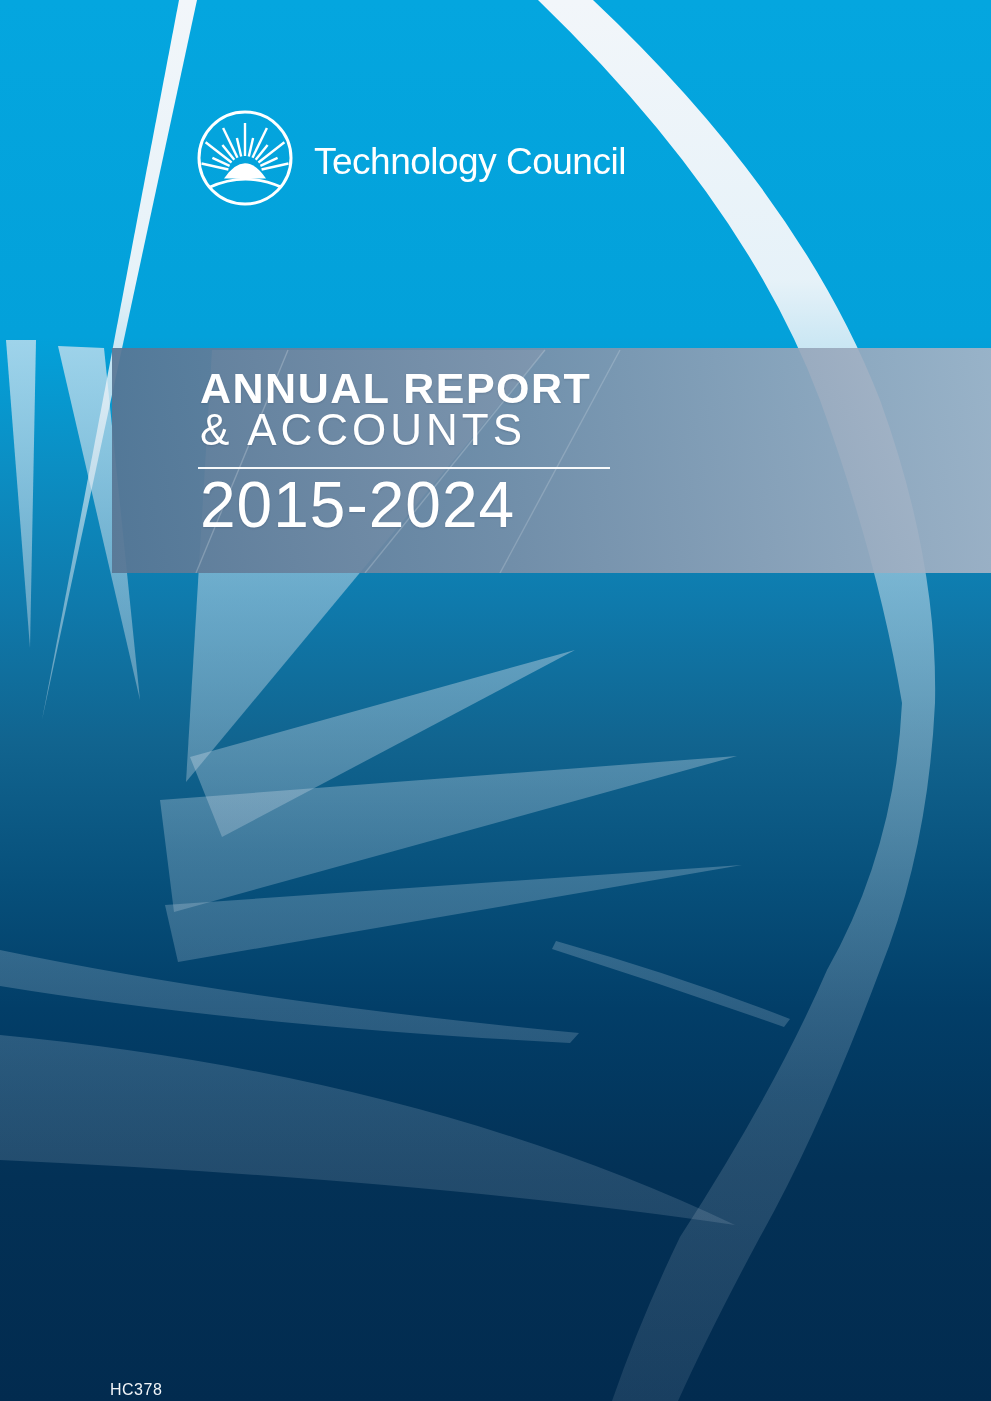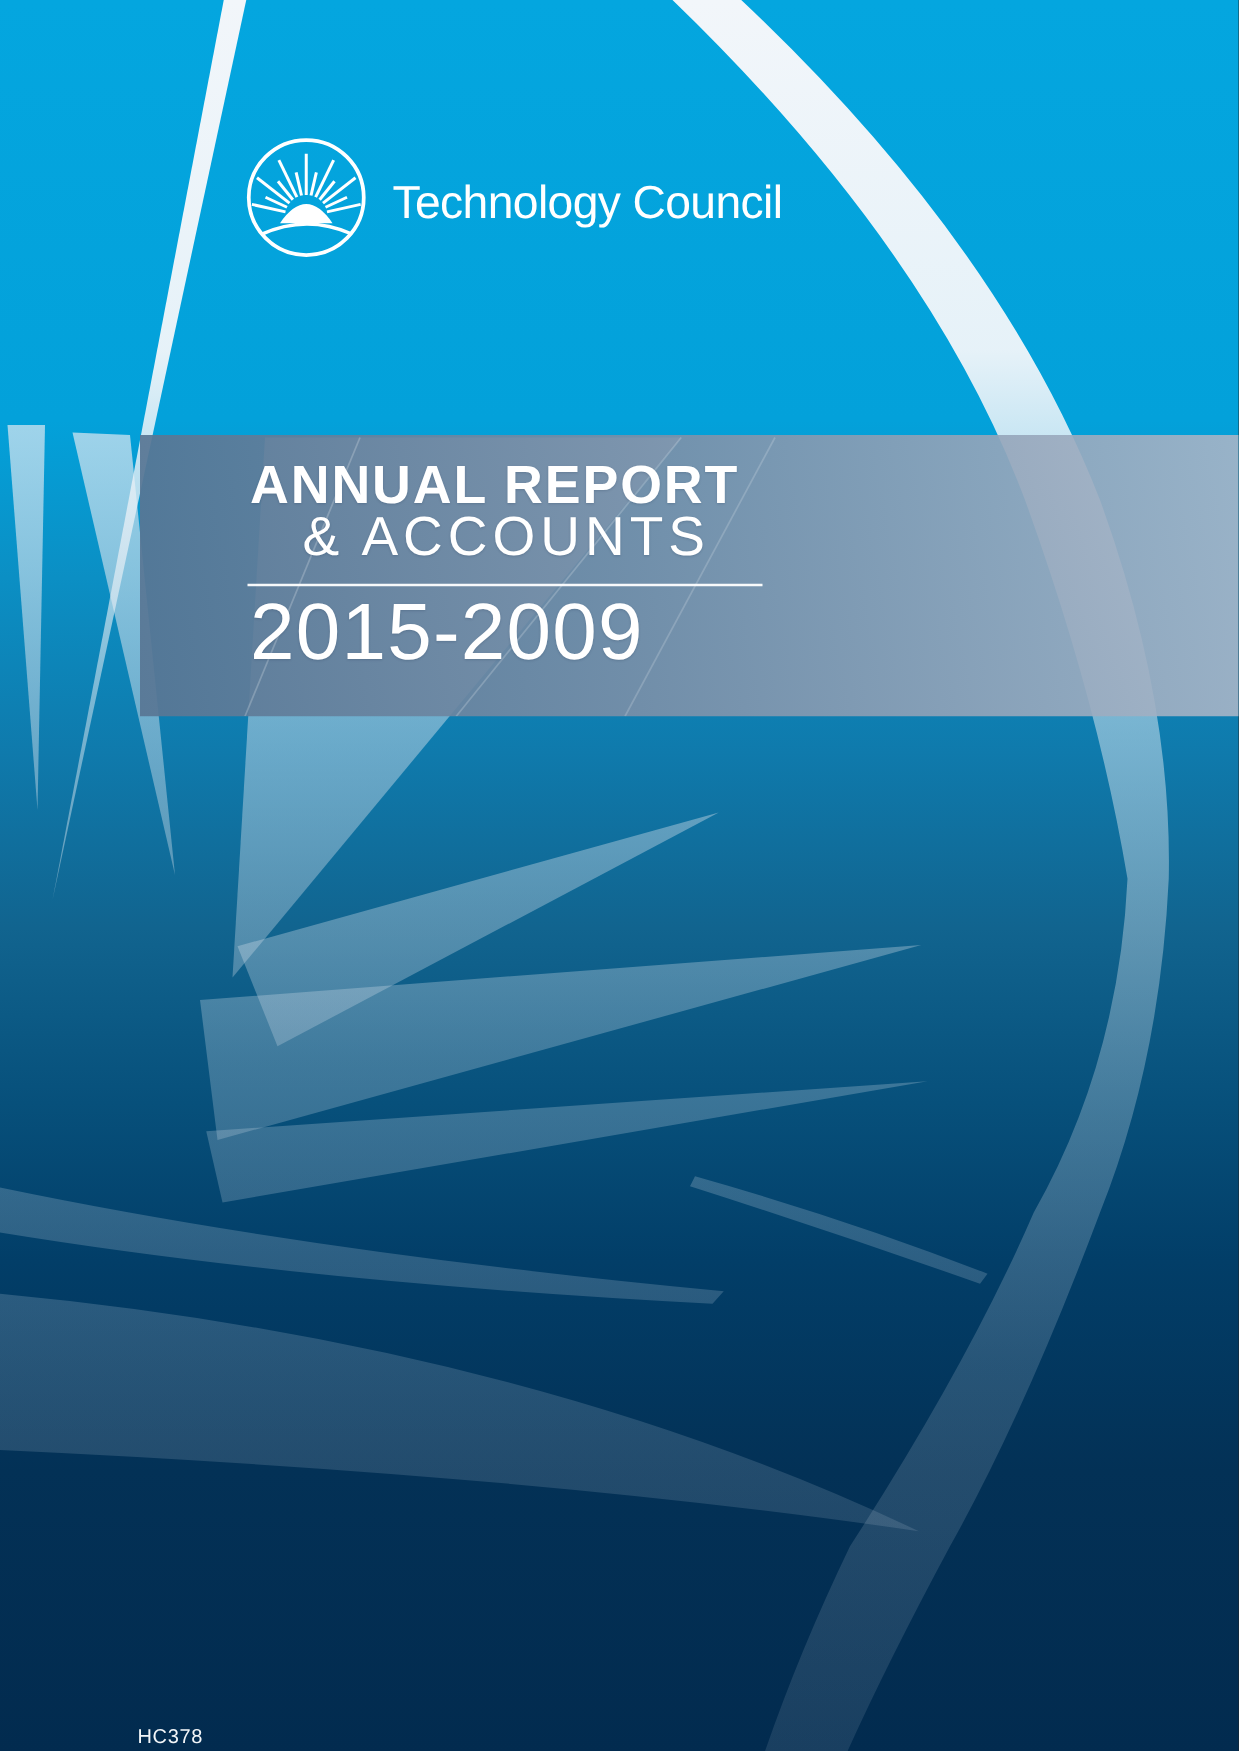--- a/index.html
+++ b/index.html
@@ -24,21 +24,21 @@
     position:absolute;left:112px;top:348px;width:879px;height:225px;z-index:2;
     background:linear-gradient(90deg,
       rgba(88,118,148,0.93) 0%,
       rgba(121,143,168,0.92) 45%,
       rgba(168,181,199,0.90) 100%);
   }
   svg.banner-lines{position:absolute;left:0;top:0;z-index:1;}
   .banner-inner{position:absolute;left:88px;top:20px;z-index:2;color:#fff;
     text-shadow:0 1px 2px rgba(15,35,60,0.18);}
   .title-bold{font-size:43px;font-weight:700;letter-spacing:1.5px;line-height:41px;white-space:nowrap;}
-  .title-light{font-size:44px;font-weight:400;letter-spacing:4px;line-height:41px;white-space:nowrap;text-align:center;}
+  .title-light{font-size:44px;font-weight:400;letter-spacing:4px;line-height:41px;white-space:nowrap;}
   .title-rule{width:412px;height:2px;background:#fff;margin:17px 0 0 -2px;opacity:0.95;}
   .title-years{font-size:64px;font-weight:400;letter-spacing:1px;line-height:58px;margin-top:7px;white-space:nowrap;}
   .logo{position:absolute;left:0;top:0;z-index:3;}
   .logo-icon{position:absolute;left:196px;top:109px;}
   .logo-text{position:absolute;left:314px;top:146px;color:#fff;line-height:32px;white-space:nowrap;}
   .logo-text .l1{font-size:37px;font-weight:700;letter-spacing:-1px;}
   .logo-text .l2{font-size:37px;font-weight:400;letter-spacing:-0.5px;}
   .ref{position:absolute;left:110px;top:1381px;z-index:3;color:#F2F5F8;font-size:16px;letter-spacing:0.5px;}
 </style>
 </head>
@@ -98,21 +98,21 @@
   <div class="banner">
     <svg class="banner-lines" width="879" height="225" viewBox="0 0 879 225" aria-hidden="true">
       <line x1="176" y1="2" x2="84" y2="225" stroke="#FFFFFF" stroke-opacity="0.22" stroke-width="1.4"></line>
       <line x1="433" y1="2" x2="253" y2="225" stroke="#FFFFFF" stroke-opacity="0.20" stroke-width="1.4"></line>
       <line x1="508" y1="2" x2="388" y2="225" stroke="#FFFFFF" stroke-opacity="0.18" stroke-width="1.4"></line>
     </svg>
     <div class="banner-inner">
       <div class="title-bold">ANNUAL REPORT</div>
       <div class="title-light">&amp; ACCOUNTS</div>
       <div class="title-rule"></div>
-      <div class="title-years">2015-2009</div>
+      <div class="title-years">2015-2024</div>
     </div>
   </div>
 
   <div class="logo">
     <svg class="logo-icon" width="98" height="98" viewBox="0 0 98 98" aria-hidden="true">
       <circle cx="49" cy="49" r="46" fill="none" stroke="#FFFFFF" stroke-width="3"></circle>
       <path d="M 13,78.5 Q 49,62 85,78" fill="none" stroke="#FFFFFF" stroke-width="2.8"></path>
       <path d="M 28,69.5 Q 49,39 70,69.5 Z" fill="#FFFFFF"></path>
       <g stroke="#FFFFFF" stroke-width="2.4">
         <line x1="49" y1="47" x2="49" y2="14"></line>

